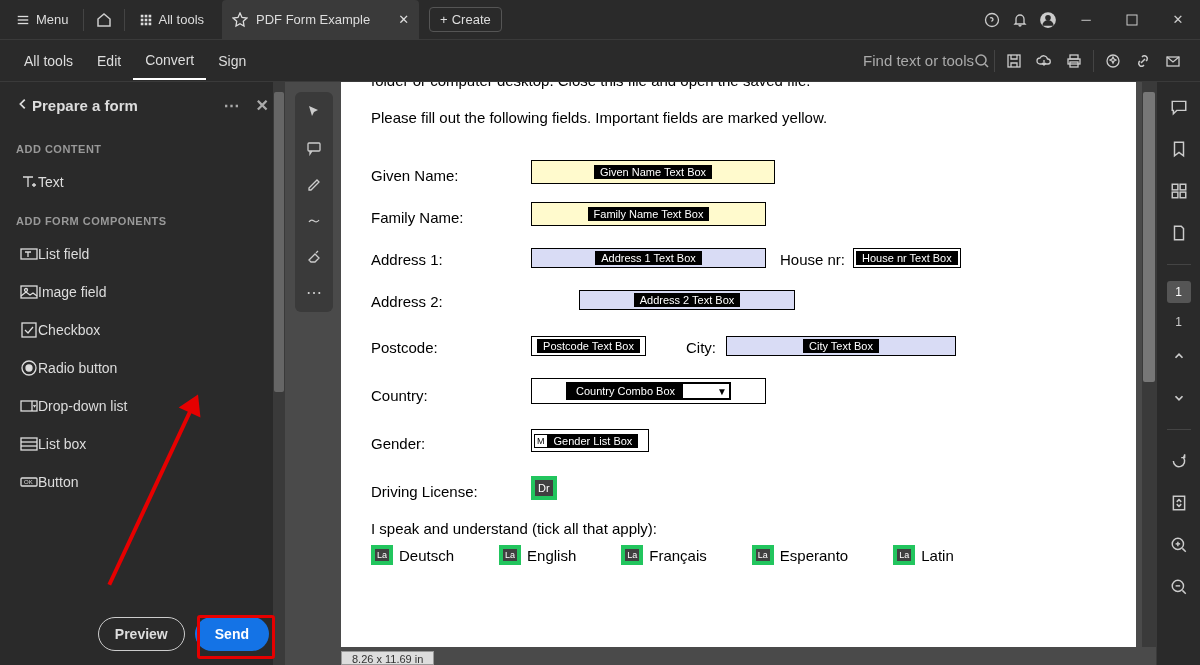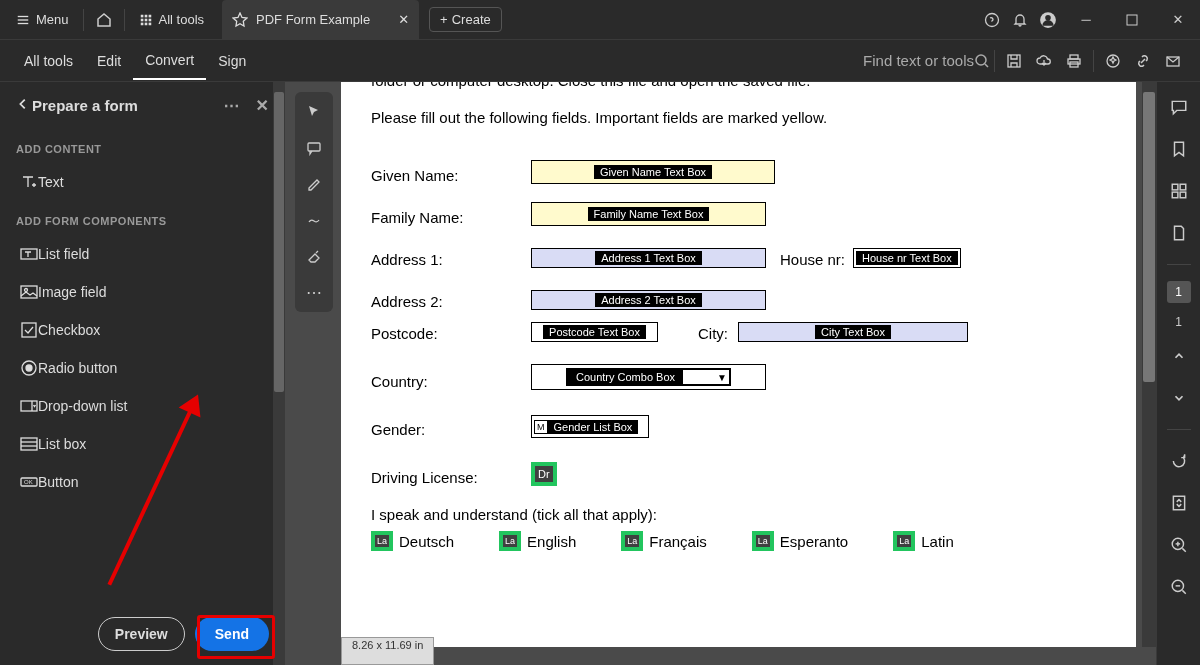--- a/index.html
+++ b/index.html
@@ -52,21 +52,21 @@
 .field-box.blue { background: #d9dcf5; padding: 2px; }
 .field-box .inner { background: #000; color: #fff; font-size: 11px; padding: 1px 6px; white-space: nowrap;}
 .combo { border: 2px solid #000; display: inline-flex; align-items: center; }
 .combo .inner { background: #000; color: #fff; font-size: 11px; padding: 1px 8px;}
 .combo .arrow { width: 14px; height: 14px; display: flex; align-items: center; justify-content: center; font-size: 10px;}
 .tiny-box { border: 4px solid #22c55e; background: #404040; color: #fff; font-size: 9px; padding: 1px 2px; display: inline-block;}
 .lang-row { display: flex; gap: 45px; margin-top: 8px;}
 .lang-item { display: flex; align-items: center; gap: 6px;}
 .doc-scroll { position: absolute; right: 0; top: 0; bottom: 18px; width: 14px; background: #3a3a3a;}
 .doc-scroll .thumb { position: absolute; left: 1px; width: 12px; background: #777; border-radius: 2px; }
-.statusbar { position: absolute; left: 56px; bottom: 0; height: 28px; background: #ddd; color: #333; font-size: 11px; padding: 1px 10px; border: 1px solid #999;}
+.statusbar { position: absolute; left: 56px; bottom: 0; height: 14px; background: #ddd; color: #333; font-size: 11px; padding: 1px 10px; border: 1px solid #999;}
 .right-rail { width: 44px; background: #2a2a2a; display: flex; flex-direction: column; align-items: center; padding: 10px 0; gap: 12px; border-left: 1px solid #3a3a3a;}
 .right-rail .rr-btn { width: 30px; height: 30px; display: flex; align-items: center; justify-content: center; color: #ccc; cursor: pointer;}
 .page-num { width: 24px; height: 22px; background: #555; color: #fff; font-size: 12px; display: flex; align-items: center; justify-content: center; border-radius: 3px;}
 .page-total { color: #ccc; font-size: 12px;}
 .arrow-overlay { position: absolute; left: 140px; top: 310px; pointer-events: none; z-index: 20; transform: rotate(25deg);}
 .arrow-overlay .line { width: 4px; height: 200px; background: #e60000; margin-left: 10px;}
 .arrow-overlay .head { width: 0; height: 0; border-left: 12px solid transparent; border-right: 12px solid transparent; border-bottom: 20px solid #e60000; position: absolute; top: -10px; left: 0;}
 .right-rail .divider { width: 24px; height: 1px; background: #444; margin: 4px 0;}
 </style>
 </head>
@@ -337,29 +337,29 @@
           <div class="form-row">
             <span class="label">Address 1:</span>
             <span class="field-box blue" style="width:235px;">
                 <span class="inner">Address 1 Text Box</span>
               </span>
             <span style="margin-left:14px;">House nr:</span>
             <span class="field-box" style="margin-left:8px;padding:2px;">
                 <span class="inner">House nr Text Box</span>
               </span>
           </div>
-          <div class="form-row" style="margin-bottom:4px;">
+          <div class="form-row" style="margin-bottom:18px;gap:48px;">
             <span class="label">Address 2:</span>
-            <span class="field-box blue" style="width:235px;">
+            <span class="field-box blue" style="width:216px;">
                 <span class="inner">Address 2 Text Box</span>
               </span>
           </div>
           <div class="form-row">
             <span class="label">Postcode:</span>
-            <span class="field-box" style="padding:2px;width:127px;">
+            <span class="field-box" style="padding:2px;width:115px;">
                 <span class="inner">Postcode Text Box</span>
               </span>
             <span style="margin-left:40px;">City:</span>
             <span class="field-box blue" style="margin-left:10px;width:230px;">
                 <span class="inner">City Text Box</span>
               </span>
           </div>
           <div class="form-row" style="margin-top:20px;">
             <span class="label">Country:</span>
             <span class="field-box" style="padding:3px;width:235px;">

